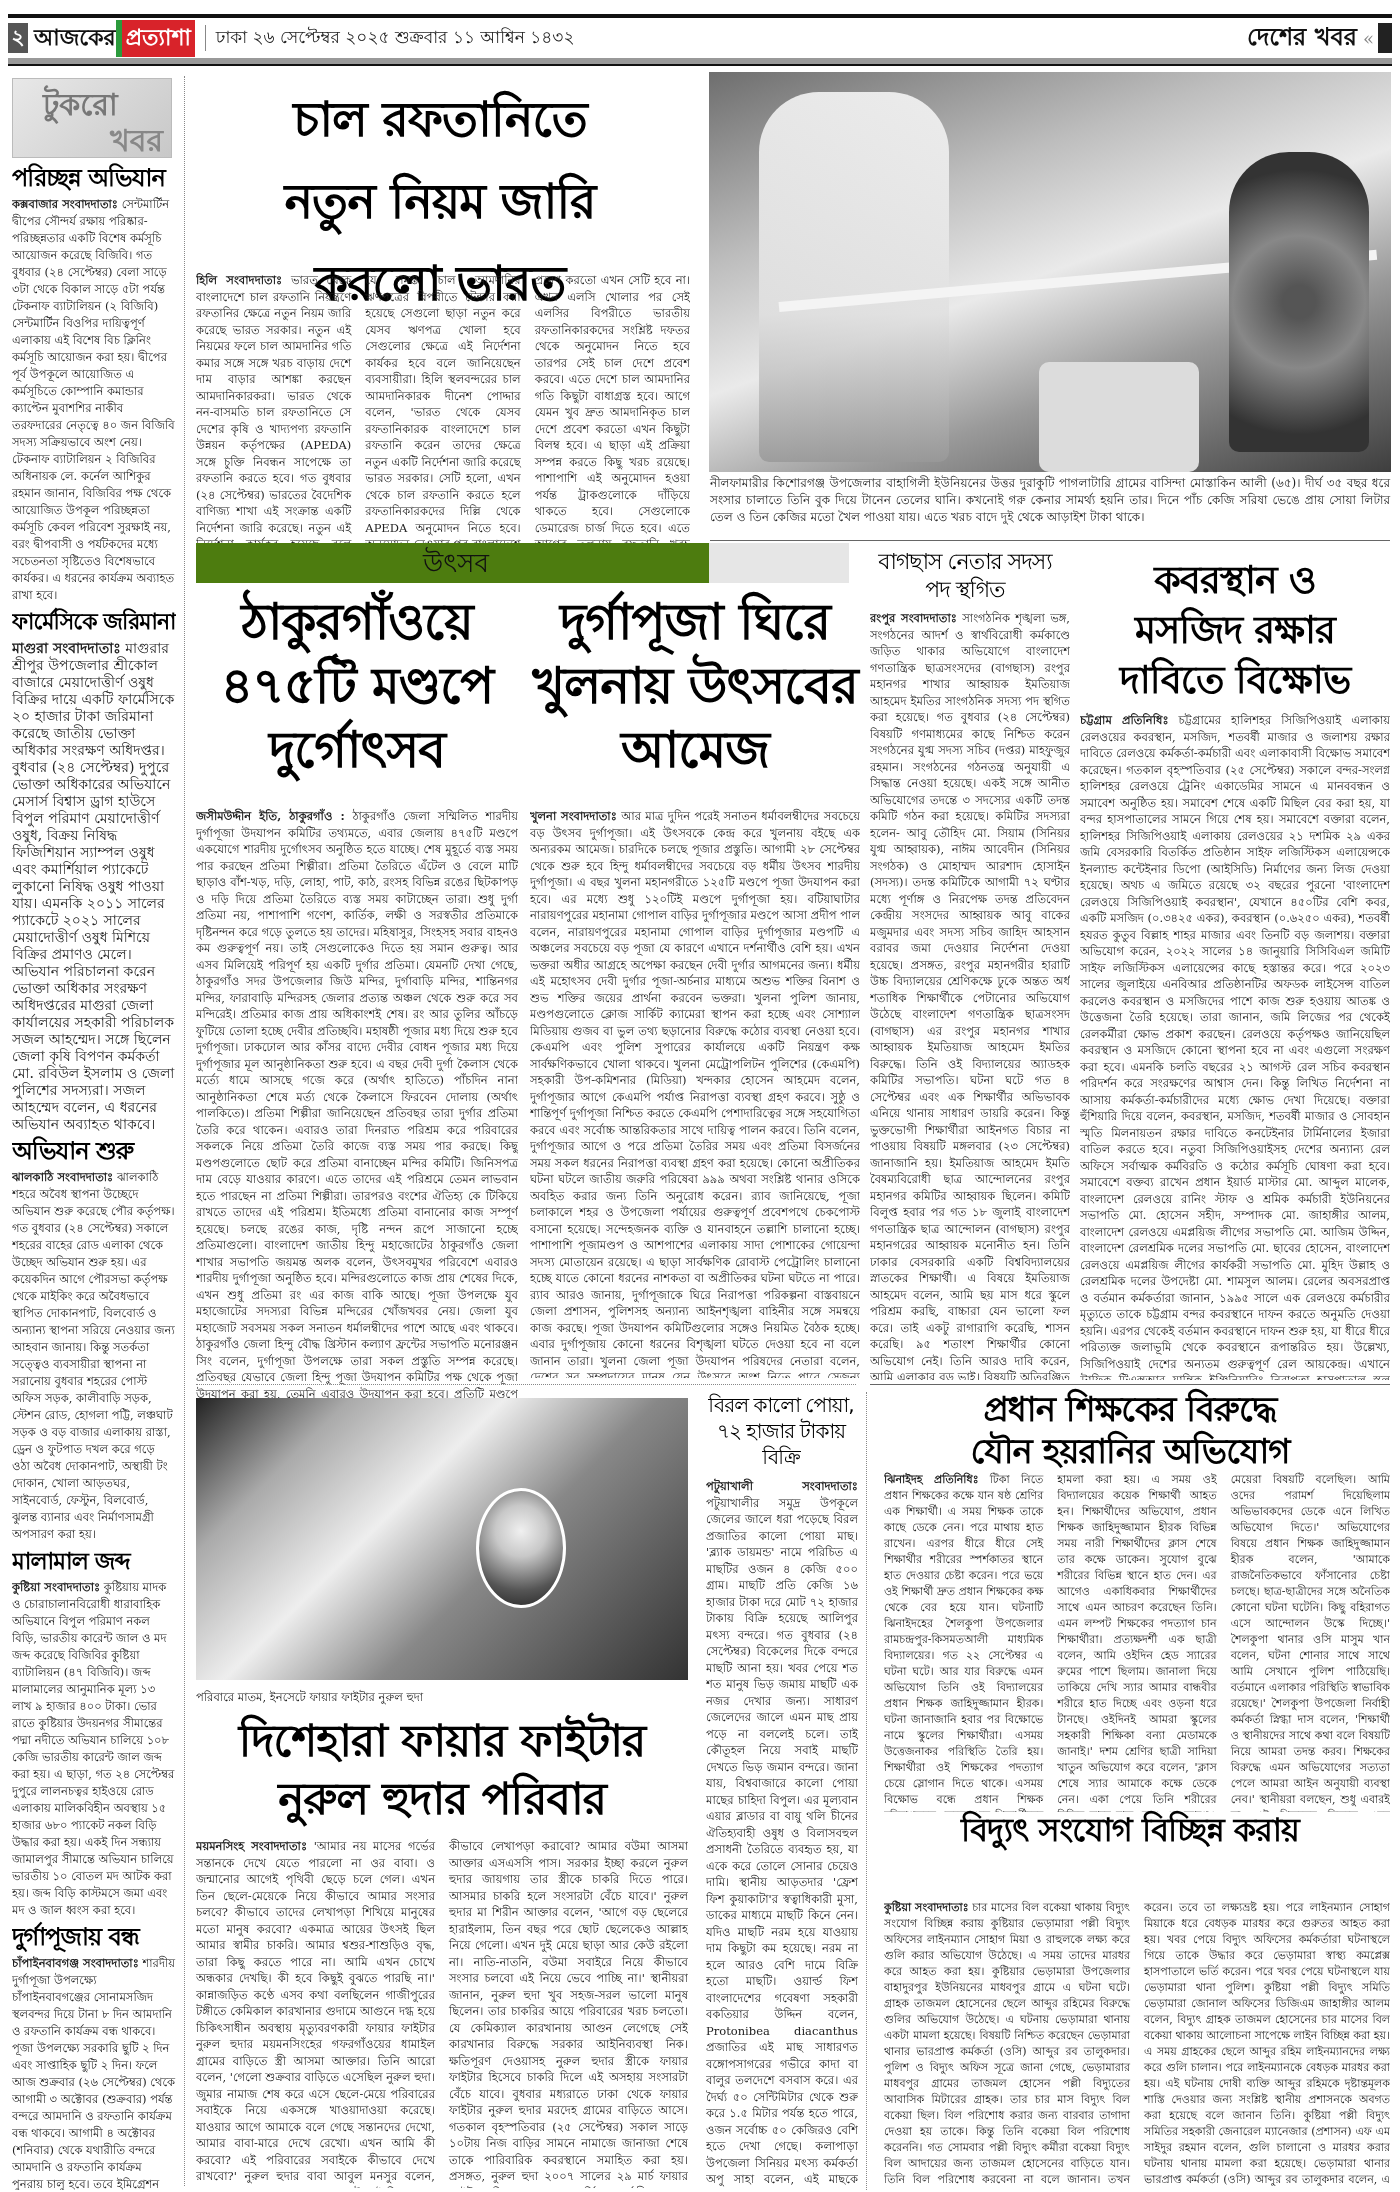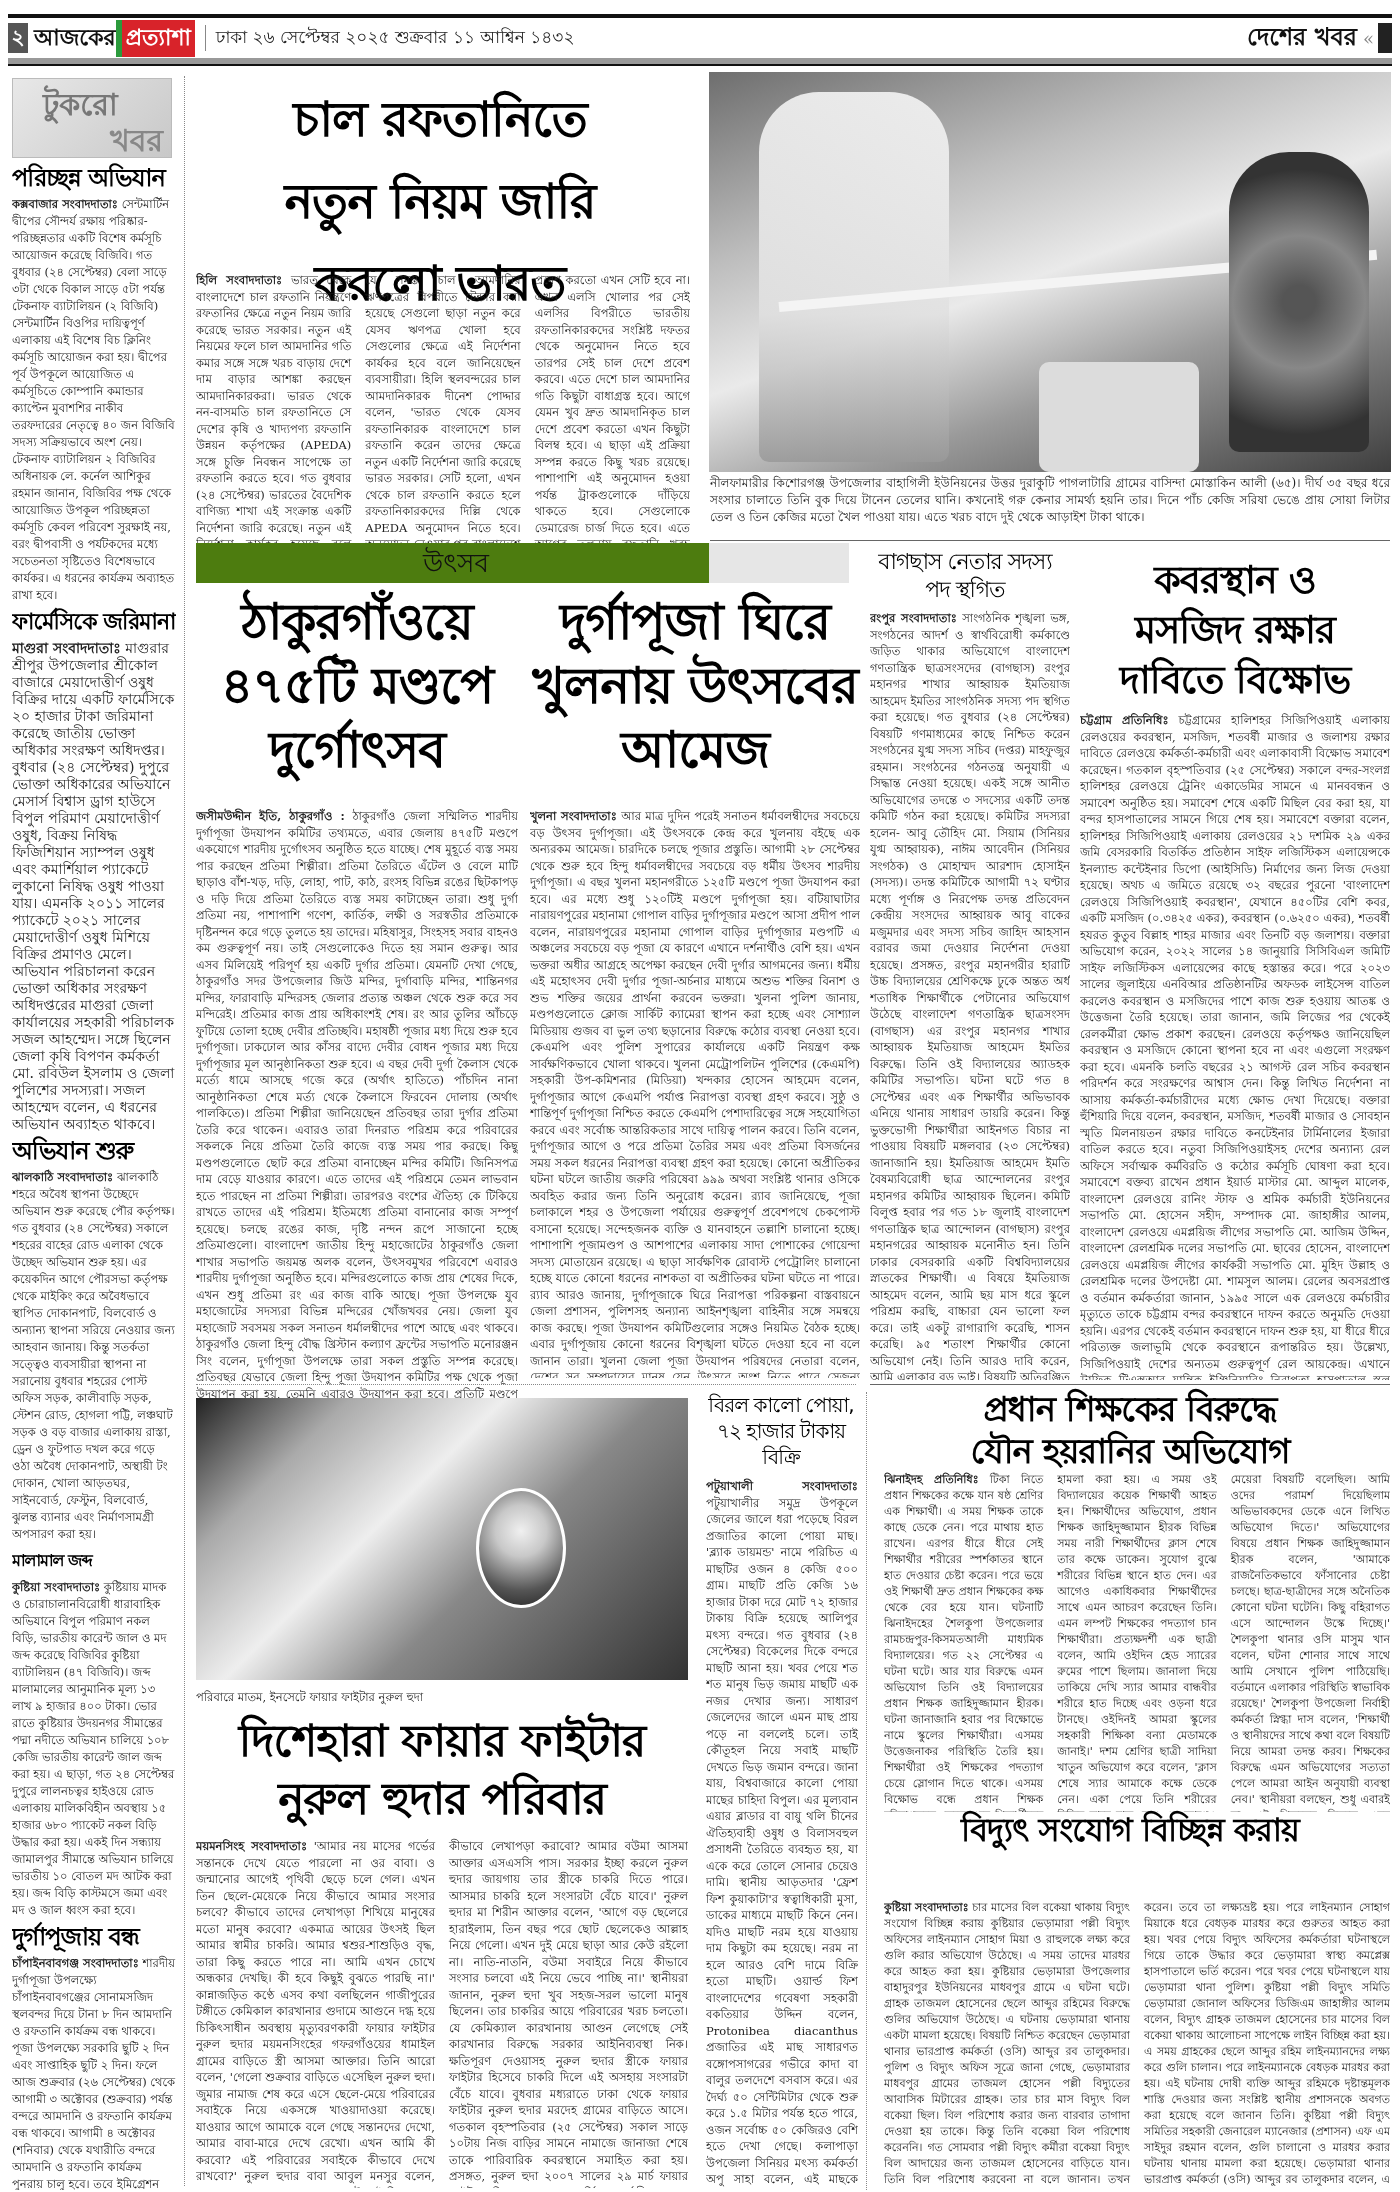--- a/index.html
+++ b/index.html
@@ -77,21 +77,21 @@
     </div>
   </div>
   <div>
     <div class="side-head" style="font-size:24px;">অভিযান শুরু</div>
     <div class="body-text" style="font-size:11.5px;line-height:17px;text-align:left;">
       <span class="dateline-b">ঝালকাঠি সংবাদদাতাঃ</span>
       <span>ঝালকাঠি শহরে অবৈধ স্থাপনা উচ্ছেদে অভিযান শুরু করেছে পৌর কর্তৃপক্ষ। গত বুধবার (২৪ সেপ্টেম্বর) সকালে শহরের বাহের রোড এলাকা থেকে উচ্ছেদ অভিযান শুরু হয়। এর কয়েকদিন আগে পৌরসভা কর্তৃপক্ষ থেকে মাইকিং করে অবৈধভাবে স্থাপিত দোকানপাট, বিলবোর্ড ও অন্যান্য স্থাপনা সরিয়ে নেওয়ার জন্য আহবান জানায়। কিন্তু সতর্কতা সত্ত্বেও ব্যবসায়ীরা স্থাপনা না সরানোয় বুধবার শহরের পোস্ট অফিস সড়ক, কালীবাড়ি সড়ক, স্টেশন রোড, হোগলা পট্টি, লঞ্চঘাট সড়ক ও বড় বাজার এলাকায় রাস্তা, ড্রেন ও ফুটপাত দখল করে গড়ে ওঠা অবৈধ দোকানপাট, অস্থায়ী টং দোকান, খোলা আড়তঘর, সাইনবোর্ড, ফেস্টুন, বিলবোর্ড, ঝুলন্ত ব্যানার এবং নির্মাণসামগ্রী অপসারণ করা হয়।</span>
     </div>
   </div>
   <div>
-    <div class="side-head" style="font-size:16px;">মালামাল জব্দ</div>
+    <div class="side-head" style="font-size:23px;">মালামাল জব্দ</div>
     <div class="body-text" style="font-size:11.5px;line-height:17px;text-align:left;">
       <span class="dateline-b">কুষ্টিয়া সংবাদদাতাঃ</span>
       <span>কুষ্টিয়ায় মাদক ও চোরাচালানবিরোধী ধারাবাহিক অভিযানে বিপুল পরিমাণ নকল বিড়ি, ভারতীয় কারেন্ট জাল ও মদ জব্দ করেছে বিজিবির কুষ্টিয়া ব্যাটালিয়ন (৪৭ বিজিবি)। জব্দ মালামালের আনুমানিক মূল্য ১৩ লাখ ৯ হাজার ৪০০ টাকা। ভোর রাতে কুষ্টিয়ার উদয়নগর সীমান্তের পদ্মা নদীতে অভিযান চালিয়ে ১০৮ কেজি ভারতীয় কারেন্ট জাল জব্দ করা হয়। এ ছাড়া, গত ২৪ সেপ্টেম্বর দুপুরে লালনচত্বর হাইওয়ে রোড এলাকায় মালিকবিহীন অবস্থায় ১৫ হাজার ৬৮০ প্যাকেট নকল বিড়ি উদ্ধার করা হয়। একই দিন সন্ধ্যায় জামালপুর সীমান্তে অভিযান চালিয়ে ভারতীয় ১০ বোতল মদ আটক করা হয়। জব্দ বিড়ি কাস্টমসে জমা এবং মদ ও জাল ধ্বংস করা হবে।</span>
     </div>
   </div>
   <div>
     <div class="side-head" style="font-size:24px;">দুর্গাপূজায় বন্ধ</div>
     <div class="body-text" style="font-size:11.5px;line-height:17px;text-align:left;">
       <span class="dateline-b">চাঁপাইনবাবগঞ্জ সংবাদদাতাঃ</span>
       <span>শারদীয় দুর্গাপূজা উপলক্ষ্যে চাঁপাইনবাবগঞ্জের সোনামসজিদ স্থলবন্দর দিয়ে টানা ৮ দিন আমদানি ও রফতানি কার্যক্রম বন্ধ থাকবে। পূজা উপলক্ষ্যে সরকারি ছুটি ২ দিন এবং সাপ্তাহিক ছুটি ২ দিন। ফলে আজ শুক্রবার (২৬ সেপ্টেম্বর) থেকে আগামী ৩ অক্টোবর (শুক্রবার) পর্যন্ত বন্দরে আমদানি ও রফতানি কার্যক্রম বন্ধ থাকবে। আগামী ৪ অক্টোবর (শনিবার) থেকে যথারীতি বন্দরে আমদানি ও রফতানি কার্যক্রম পুনরায় চালু হবে। তবে ইমিগ্রেশন পথে পাসপোর্টধারী যাত্রীদের যাতায়াত প্রতিদিনই চালু থাকবে। সোনামসজিদের বিপরীতে ভারতের মহদিপুর রফতানিকারক সমিতিও পত্র দিয়ে জানিয়েছে, দুর্গাপূজা উপলক্ষে ২৭ সেপ্টেম্বর থেকে ২ অক্টোবর পর্যন্ত বন্দরের সব কার্যক্রম বন্ধ থাকবে।</span>

